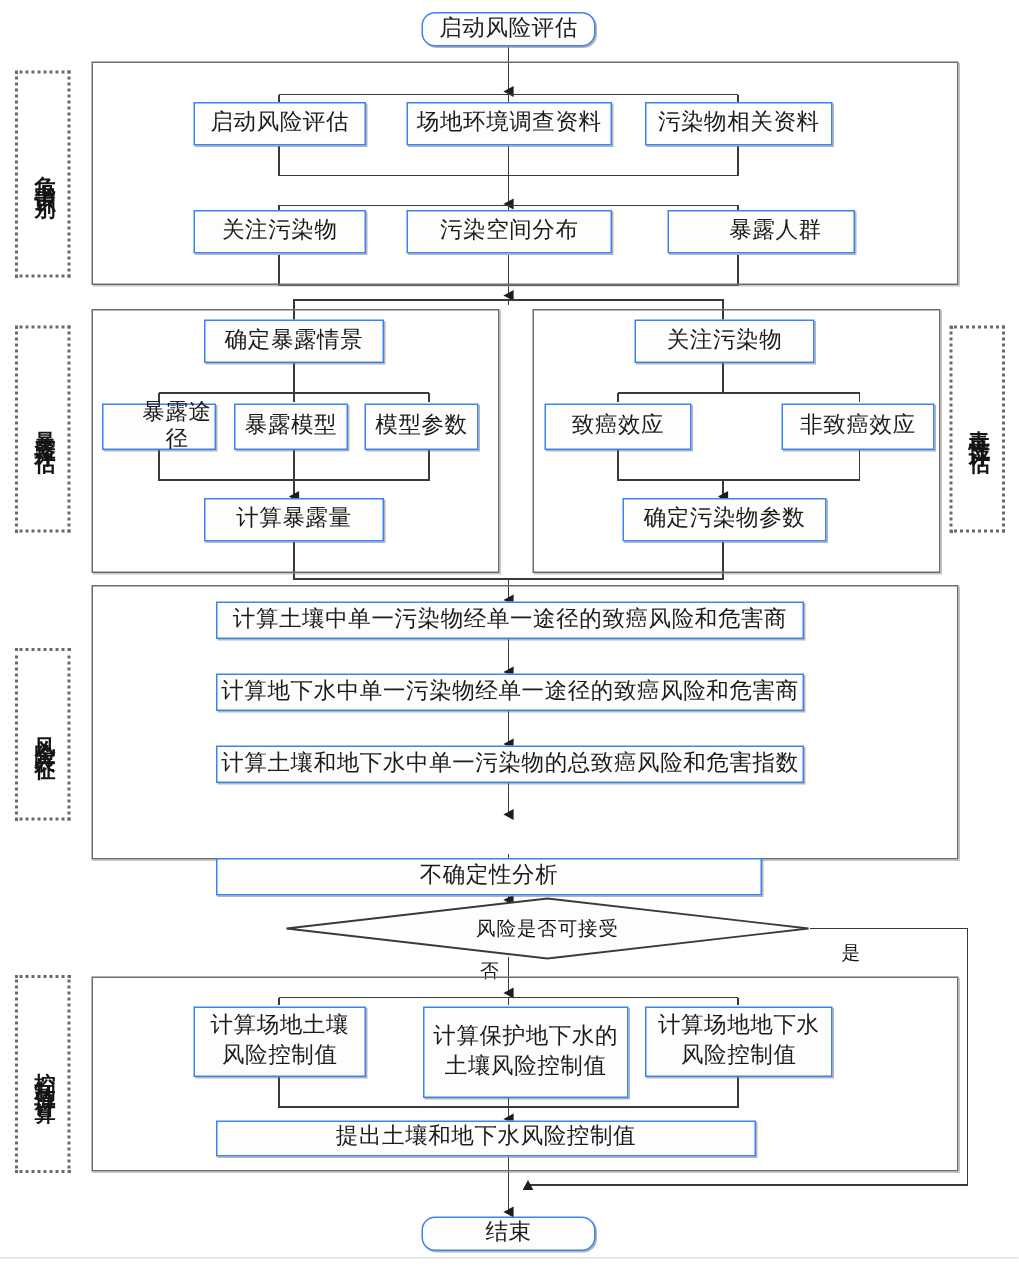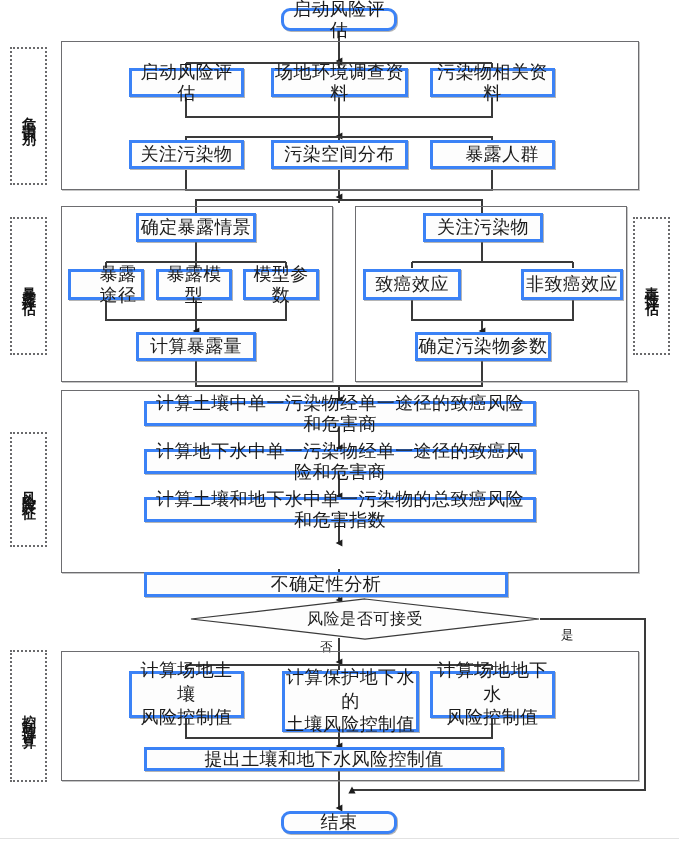--- a/index.html
+++ b/index.html
@@ -7,24 +7,24 @@
     width:679px;height:845px;position:relative;overflow:hidden;
     font-family:"Liberation Serif","DejaVu Serif",serif;
     color:#1a1a1a;
   }
   #canvas{position:absolute;left:0;top:0;width:679px;height:845px;}
   svg.wires{position:absolute;left:0;top:0;width:679px;height:845px;pointer-events:none;}
 
   
   .node{
     position:absolute;box-sizing:border-box;
-    background:#fdfdfd;border:3px solid #3b82f6;
+    background:#fdfdfd;border:1px solid #3b82f6;
     display:flex;align-items:center;justify-content:center;
     text-align:center;line-height:1.15;
-    font-size:18px;letter-spacing:.4px;
+    font-size:15px;letter-spacing:.4px;
     color:#1b1b1b;
     box-shadow:1px 1px 0 rgba(120,120,120,.55);
   }
   .node.term{border-radius:9px;}
   .node.two-line{line-height:1.3;}
 
   
   .group{
     position:absolute;box-sizing:border-box;
     border:1px solid #6d6d70;background:transparent;
@@ -42,21 +42,21 @@
     writing-mode:vertical-rl;text-orientation:upright;
     font-size:14px;font-weight:700;letter-spacing:5px;
     color:#141414;line-height:1;
   }
 
   
   .diamond{position:absolute;}
   .diamond .dlabel{
     position:absolute;left:0;top:0;width:100%;height:100%;
     display:flex;align-items:center;justify-content:center;
-    font-size:16px;letter-spacing:.6px;color:#171717;
+    font-size:13px;letter-spacing:.6px;color:#171717;
   }
 
   
   .blabel{
     position:absolute;font-size:12.5px;color:#141414;letter-spacing:.5px;
   }
 
   .bottom-rule{position:absolute;left:0;top:838px;width:679px;height:1px;background:#e2e2e2;}
 </style>
 </head>
@@ -167,21 +167,21 @@
   <div class="node" style="left:430px;top:68px;width:125px;height:29px;">
     <span>污染物相关资料</span>
   </div>
 
   <div class="node" style="left:129px;top:140px;width:115px;height:29px;">
     <span>关注污染物</span>
   </div>
   <div class="node" style="left:271px;top:140px;width:137px;height:29px;">
     <span>污染空间分布</span>
   </div>
-  <div class="node" style="left:430px;top:140px;width:125px;height:29px;padding-left:19px;">
+  <div class="node" style="left:445px;top:140px;width:125px;height:29px;padding-left:19px;">
     <span>暴露人群</span>
   </div>
 
   <div class="group" style="left:61px;top:206px;width:272px;height:176px;"></div>
 
   <div class="node" style="left:136px;top:213px;width:120px;height:29px;">
     <span>确定暴露情景</span>
   </div>
 
   <div class="node" style="left:68px;top:269px;width:76px;height:31px;padding-left:24px;">

